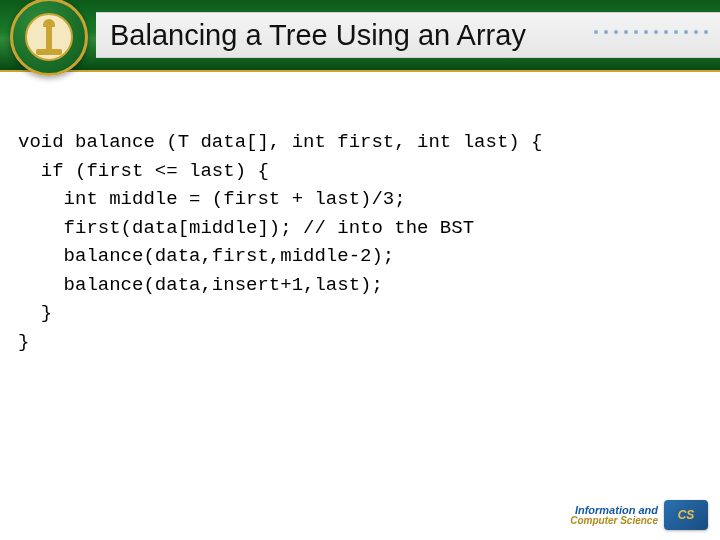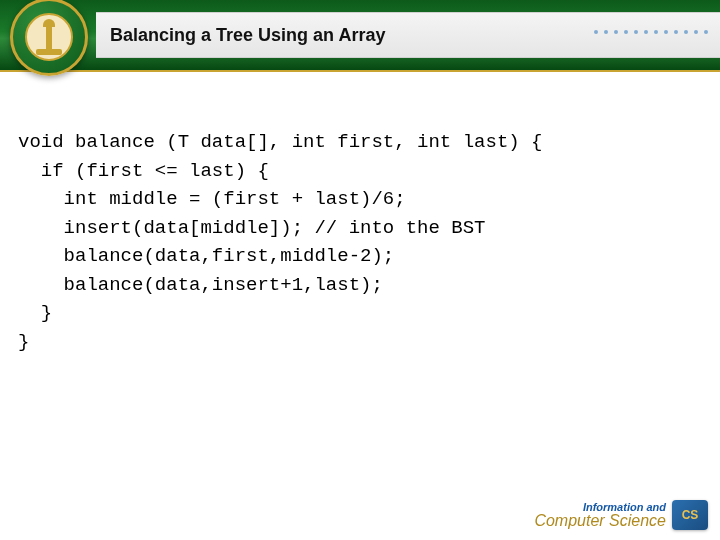--- a/index.html
+++ b/index.html
@@ -85,23 +85,23 @@
     background: #c9a432;
     border-radius: 6px 6px 0 0;
   }
   .title-area {
     margin-left: 22px;
     display: flex;
     align-items: center;
     flex: 1;
   }
   .title {
-    font-size: 18px;
+    font-size: 29px;
     color: #111;
-    font-weight: bold;
+    font-weight: normal;
     background: rgba(255,255,255,0.0);
   }
   .title-bg {
     background: linear-gradient(to bottom, rgba(255,255,255,0) 0%, rgba(255,255,255,0) 100%);
     position: relative;
     z-index: 3;
   }
   .title-plate {
     position: absolute;
     left: 96px;
@@ -150,36 +150,37 @@
     text-align: right;
     line-height: 1;
   }
   .footer-line1 {
     font-size: 11px;
     color: #1558a6;
     font-weight: bold;
     font-style: italic;
   }
   .footer-line2 {
-    font-size: 16px;
+    font-size: 10px;
     color: #b08a1e;
-    font-weight: normal;
+    font-weight: bold;
     font-style: italic;
   }
   .footer-badge {
-    width: 36px;
+    width: 44px;
     height: 30px;
     background: linear-gradient(135deg, #2a6fb0, #1a4d80);
     border-radius: 4px;
     display: flex;
     align-items: center;
     justify-content: center;
     color: #e8c050;
     font-size: 12px;
     font-weight: bold;
+    font-style: italic;
     box-shadow: 0 1px 3px rgba(0,0,0,0.3);
   }
 </style>
 </head>
 <body>
 
 <div class="header">
   <div class="title-plate"></div>
   <div class="logo-wrap">
     <div class="logo-outer">
@@ -203,22 +204,22 @@
       <span></span>
       <span></span>
       <span></span>
       <span></span>
   </div>
 </div>
 
 <div class="content">
   <pre class="code"><span>void balance (T data[], int first, int last) {</span>
 <span>  if (first &lt;= last) {</span>
-<span>    int middle = (first + last)/6;</span>
-<span>    insert(data[middle]); // into the BST</span>
+<span>    int middle = (first + last)/3;</span>
+<span>    first(data[middle]); // into the BST</span>
 <span>    balance(data,first,middle-2);</span>
 <span>    balance(data,insert+1,last);</span>
 <span>  }</span>
 <span>}</span></pre>
 </div>
 
 <div class="footer-logo">
   <div class="footer-text">
     <div class="footer-line1">Information and</div>
     <div class="footer-line2">Computer Science</div>

